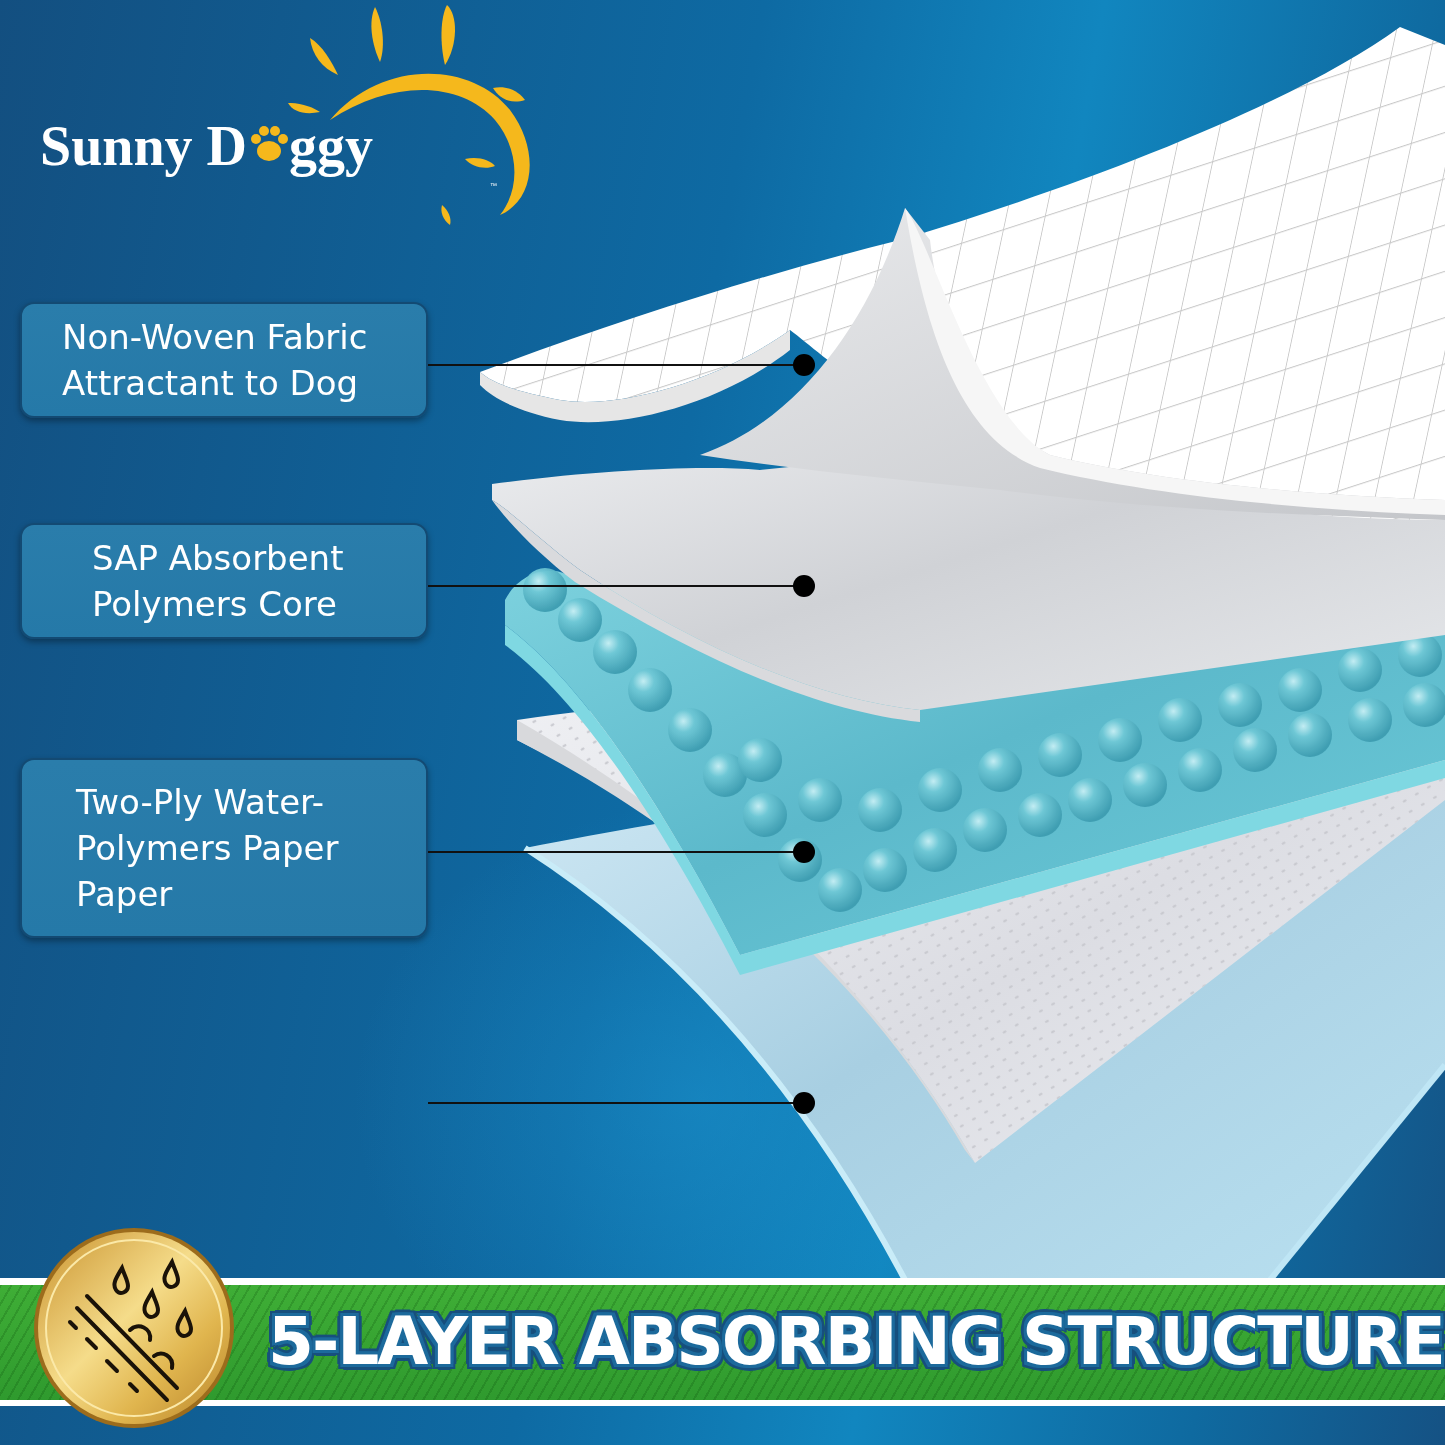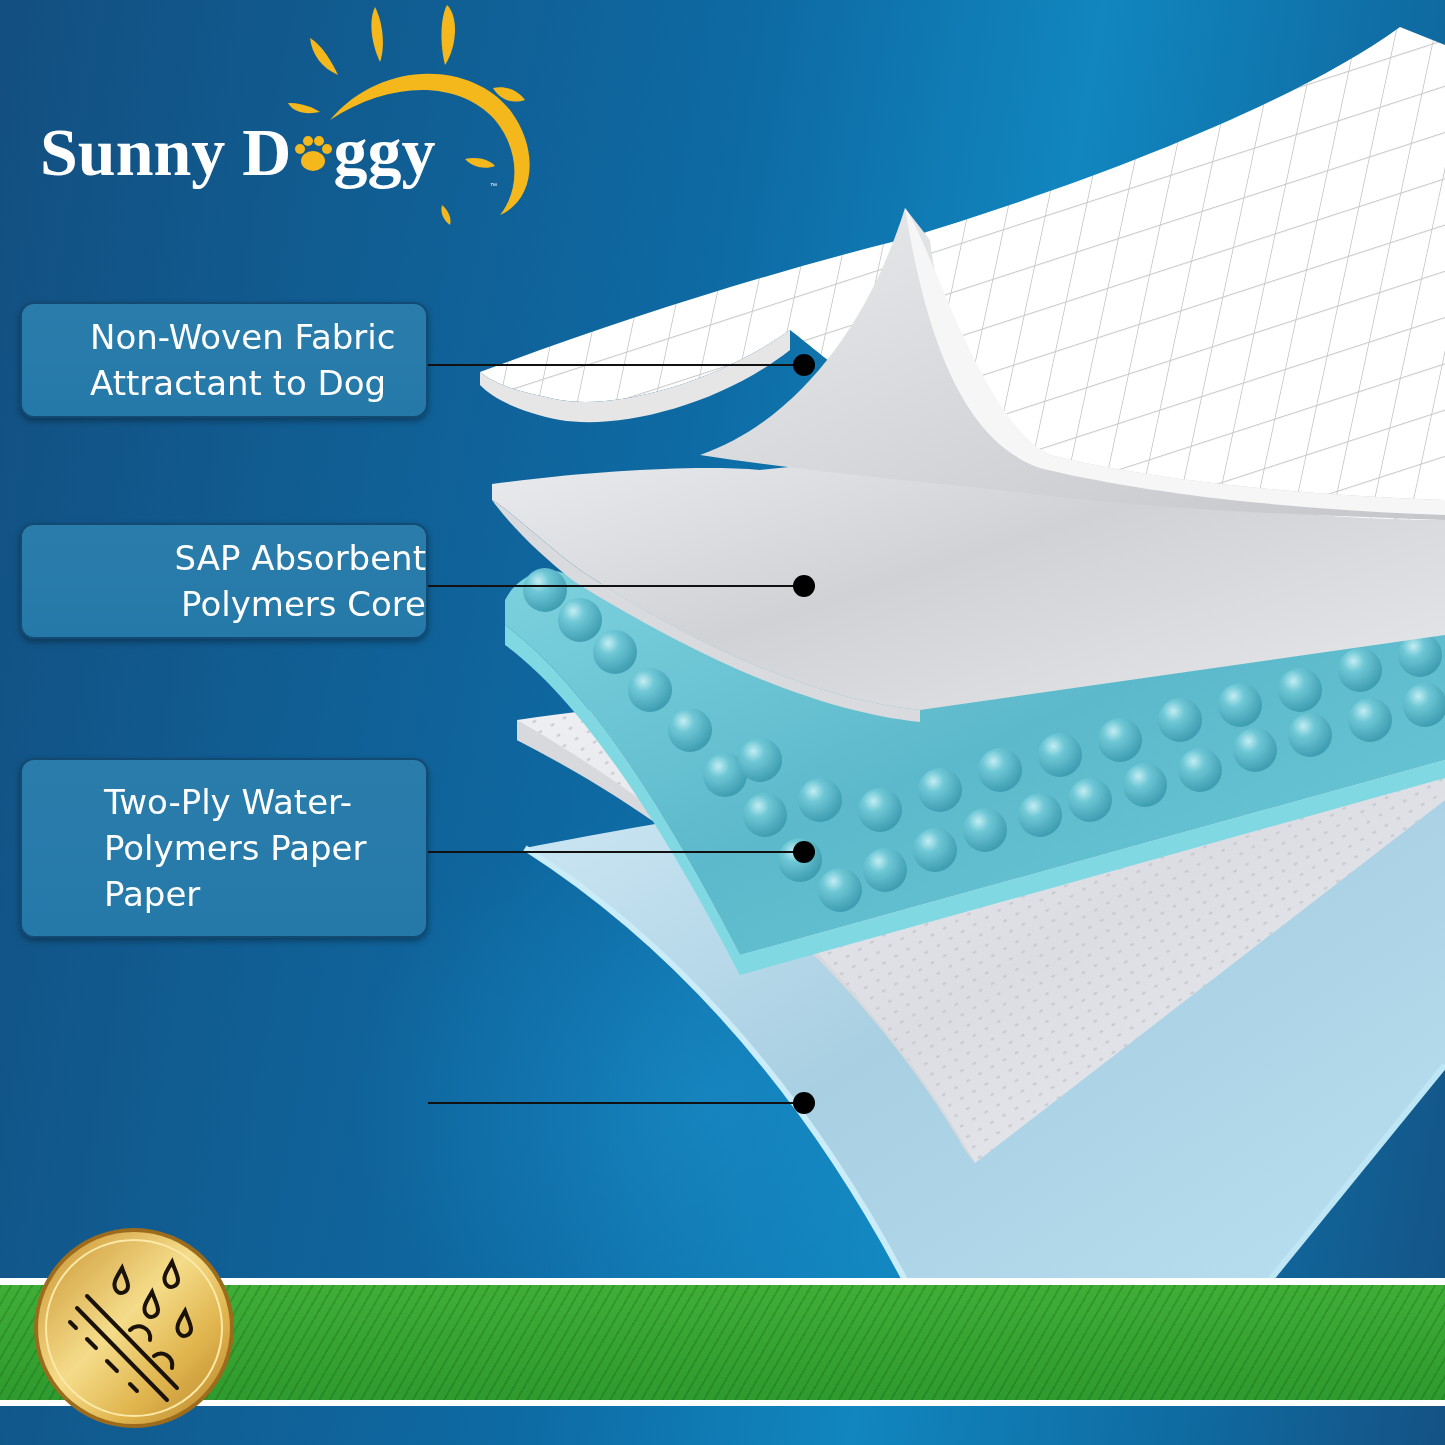--- a/index.html
+++ b/index.html
@@ -10,36 +10,36 @@
   }
   .glow {
     position: absolute; left: 350px; top: 800px; width: 700px; height: 600px;
     background: radial-gradient(ellipse at center, rgba(30,150,210,0.45), rgba(30,150,210,0) 70%);
   }
   
   .logo { position: absolute; left: 0; top: 0; width: 620px; height: 260px; }
   .logo-text {
     position: absolute; left: 40px; top: 118px;
     font-family: "Liberation Serif", "DejaVu Serif", serif; font-weight: bold;
-    font-size: 68px; color: #ffffff; letter-spacing: 0px; white-space: nowrap; line-height: 1;
+    font-size: 56px; color: #ffffff; letter-spacing: 0px; white-space: nowrap; line-height: 1;
   }
   .logo-text .paw { display: inline-block; width: 42px; }
   .tm { position: absolute; left: 490px; top: 182px; font-size: 7px; color: #fff; }
   .sun-svg { position: absolute; left: 0; top: 0; }
 
   
   .label-box {
     position: absolute; left: 20px; width: 408px;
     background: linear-gradient(180deg, #2a7dab 0%, #2579a8 100%);
     border: 2px solid #134a73; border-radius: 14px;
     box-shadow: 0 3px 6px rgba(0,0,0,0.35);
     color: #ffffff; font-family: "DejaVu Sans", sans-serif; font-size: 34px; line-height: 46px;
     box-sizing: border-box; display: flex; flex-direction: column; justify-content: center;
   }
-  .label-box span { display: block; white-space: nowrap; margin-left: 28px; }
+  .label-box span { display: block; white-space: nowrap; }
   .connector { position: absolute; height: 1.5px; background: #111; }
   .dot { position: absolute; width: 22px; height: 22px; border-radius: 50%; background: #000; }
 
   
   .layers-svg { position: absolute; left: 0; top: 0; }
 
   
   .banner-white {
     position: absolute; left: 0; top: 1278px; width: 1445px; height: 128px; background: #ffffff;
   }
@@ -192,40 +192,41 @@
     <span class="tm">™</span>
   </div>
 
   <div class="label-box" style="top:302px;height:116px;padding-left:40px;">
     <span>Non-Woven Fabric</span>
     <span>Attractant to Dog</span>
   </div>
   <div class="connector" style="left:428px;top:364px;width:376px;"></div>
   <div class="dot" style="left:793px;top:354px;"></div>
 
-  <div class="label-box" style="top:523px;height:116px;padding-left:70px;text-align:right;">
+  <div class="label-box" style="top:523px;height:116px;padding-left:70px;">
     <span>SAP Absorbent</span>
     <span>Polymers Core</span>
   </div>
   <div class="connector" style="left:428px;top:585px;width:376px;"></div>
   <div class="dot" style="left:793px;top:575px;"></div>
 
   <div class="label-box" style="top:758px;height:180px;padding-left:54px;justify-content:center;">
     <span>Two-Ply Water-</span>
     <span>Polymers Paper</span>
     <span>Paper</span>
   </div>
   <div class="connector" style="left:428px;top:851px;width:376px;"></div>
   <div class="dot" style="left:793px;top:841px;"></div>
 
   <div class="connector" style="left:428px;top:1102px;width:376px;"></div>
   <div class="dot" style="left:793px;top:1092px;"></div>
 
   <div class="banner-white"></div>
   <div class="banner-green"></div>
+  <div class="banner-title">5-LAYER ABSORBING STRUCTURE</div>
 
   <svg class="medal" viewBox="0 0 205 205">
     <defs>
       <linearGradient id="gold" x1="0" y1="0" x2="1" y2="1">
         <stop offset="0" stop-color="#c9922e"></stop>
         <stop offset="0.45" stop-color="#f5dc8a"></stop>
         <stop offset="0.7" stop-color="#e0b54e"></stop>
         <stop offset="1" stop-color="#b8832a"></stop>
       </linearGradient>
     </defs>

